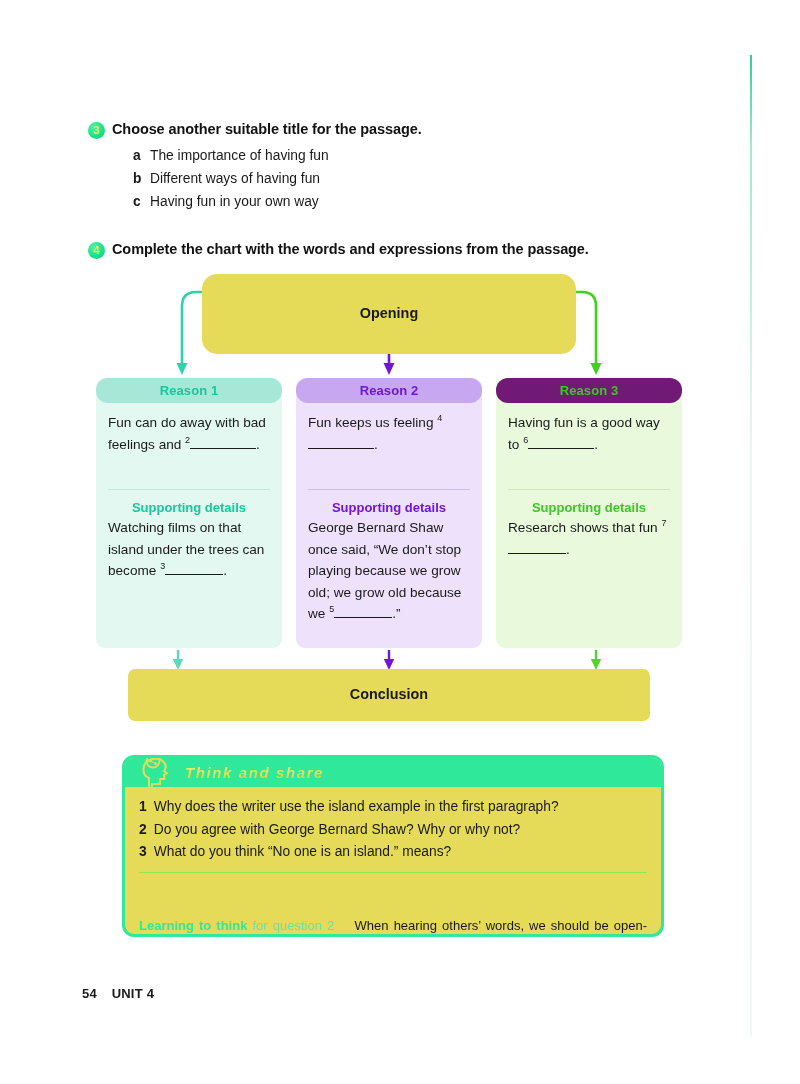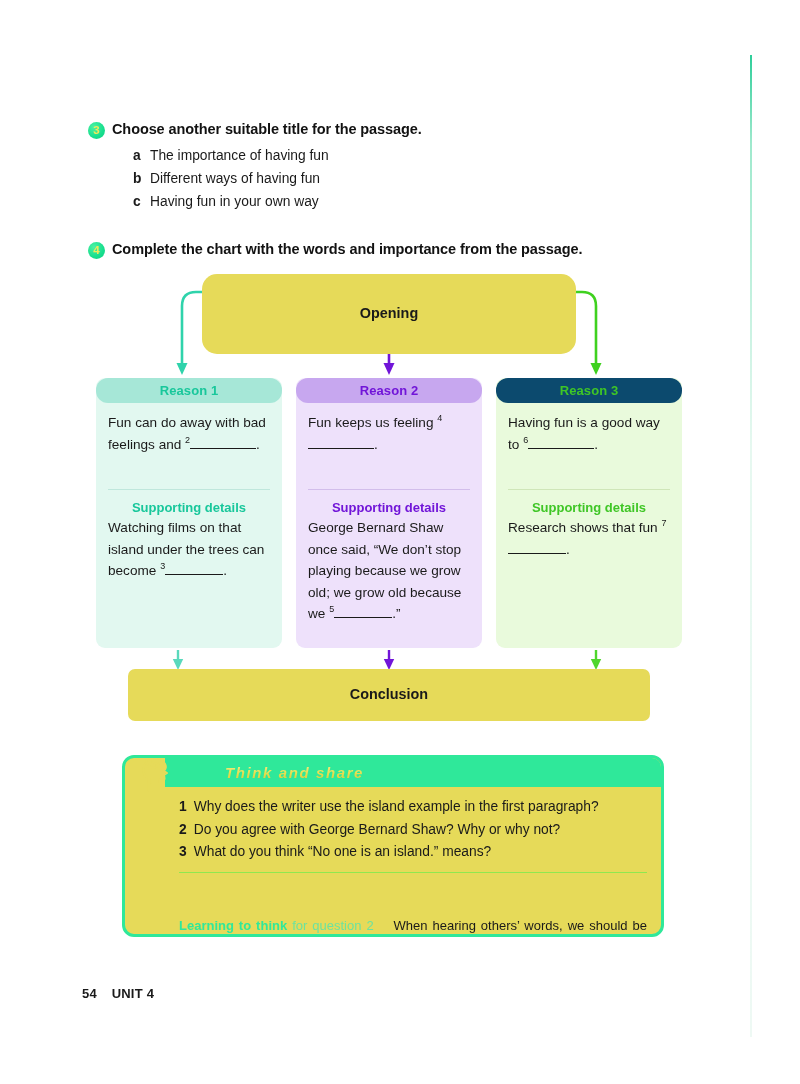--- a/index.html
+++ b/index.html
@@ -75,21 +75,21 @@
   .col-1 { left: 90px;  background: #e2f8f0; }
   .col-2 { left: 290px; background: #eee1fb; }
   .col-3 { left: 490px; background: #e9fadc; }
 
   .col-head {
     height: 25px; display: flex; align-items: center; justify-content: center;
     font-size: 13px; font-weight: bold; letter-spacing: 0.1px; border-radius: 12px;
   }
   .col-1 .col-head { background: #a6e7d7; color: #18c79b; }
   .col-2 .col-head { background: #c7a7ef; color: #7115d8; }
-  .col-3 .col-head { background: #0c4a6e; color: #3fc626; }
+  .col-3 .col-head { background: #701a75; color: #3fc626; }
 
   .col-reason { padding: 9px 12px 0 12px; font-size: 13.6px; line-height: 21.5px; flex: none; }
   .col-1 .col-reason, .col-3 .col-reason { min-height: 86px; }
   .col-2 .col-reason { min-height: 86px; }
 
   .col-div { height: 1px; margin: 0 12px; }
   .col-1 .col-div { background: #bfe7dc; }
   .col-2 .col-div { background: #d2bdeb; }
   .col-3 .col-div { background: #cfe6b8; }
 
@@ -104,21 +104,20 @@
   .col-detail { padding: 0 12px; font-size: 13.6px; line-height: 21.5px; }
 
   
   .conn { position: absolute; }
 
   
   .tas {
     position: absolute; left: 122px; top: 755px; width: 542px; height: 182px;
     border: 3px solid #2fe89a; border-radius: 12px; overflow: hidden;
     background: #e6da59;
-    padding-left: 40px;
   }
   .tas-head {
     height: 29px; background: #2fe89a; display: flex; align-items: center;
     padding-left: 60px;
   }
   .tas-head-text {
     font-size: 15px; font-weight: bold; font-style: italic;
     letter-spacing: 1.6px;
     background: linear-gradient(to bottom, #f6ef8a 0%, #e8de4e 55%, #d9cd3a 100%);
     -webkit-background-clip: text; background-clip: text; color: transparent;
@@ -163,21 +162,21 @@
       <span>Different ways of having fun</span>
     </div>
     <div class="opt-row">
       <span class="opt-key">c</span>
       <span>Having fun in your own way</span>
     </div>
   </div>
 
   <div class="ex-head" style="left:88px; top:240px;">
     <span class="num-badge">4</span>
-    <span class="ex-title">Complete the chart with the words and importance from the passage.</span>
+    <span class="ex-title">Complete the chart with the words and expressions from the passage.</span>
   </div>
 
   <div class="chart">
 
     <svg class="conn" style="left:0; top:0;" width="800" height="740">
 
       <path d="M 196 292 L 190 292 Q 176 292 176 306 L 176 363" fill="none" stroke="#2fd3ab" stroke-width="2.6"></path>
       <path d="M 176 375 L 170.5 363 L 181.5 363 Z" fill="#2fd3ab"></path>
 
       <path d="M 383 354 L 383 363" fill="none" stroke="#7115d8" stroke-width="2.6"></path>

